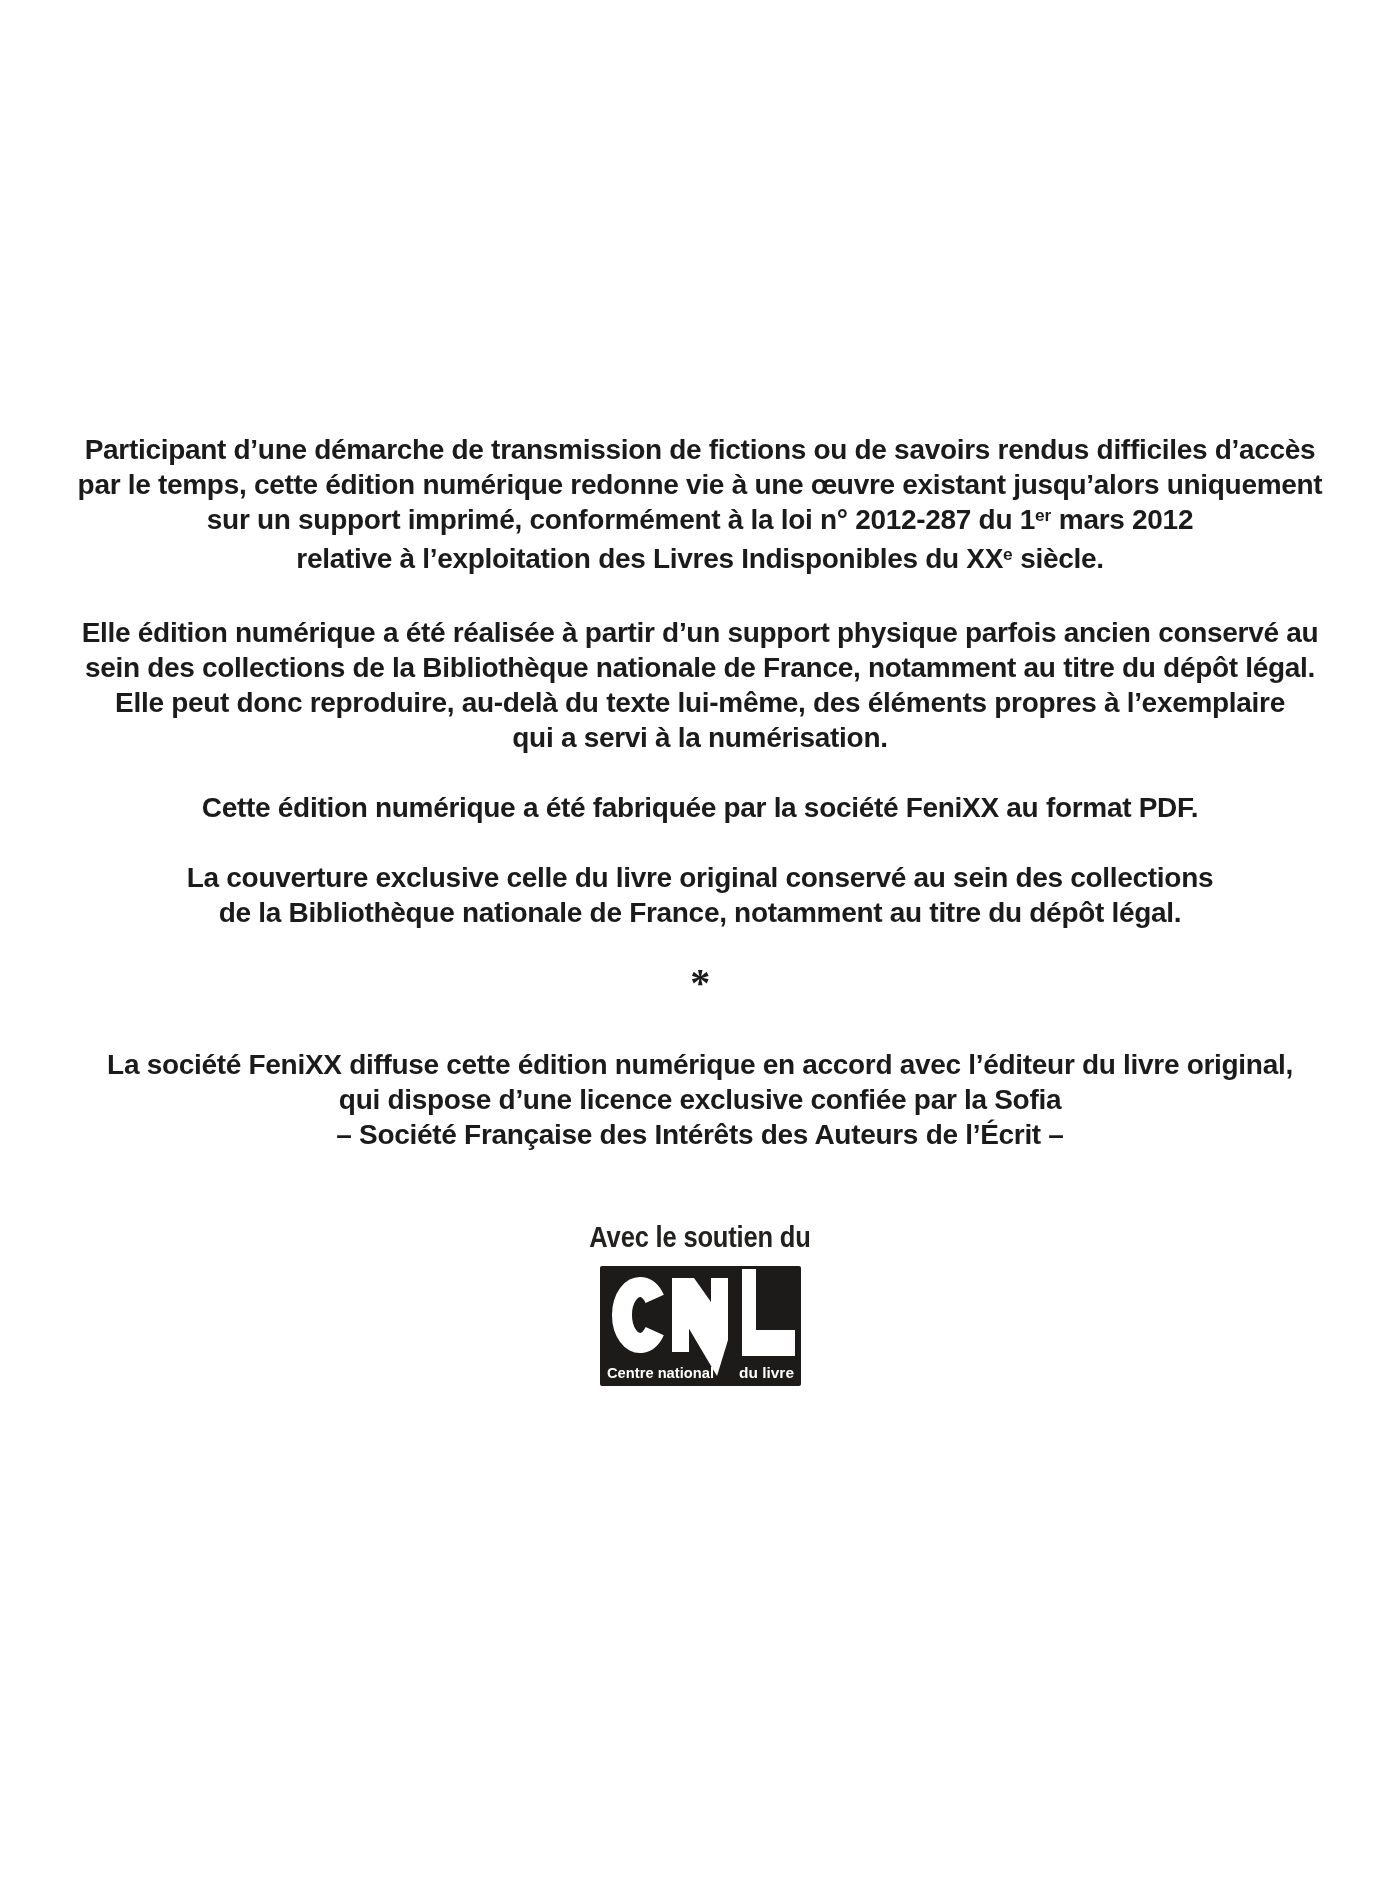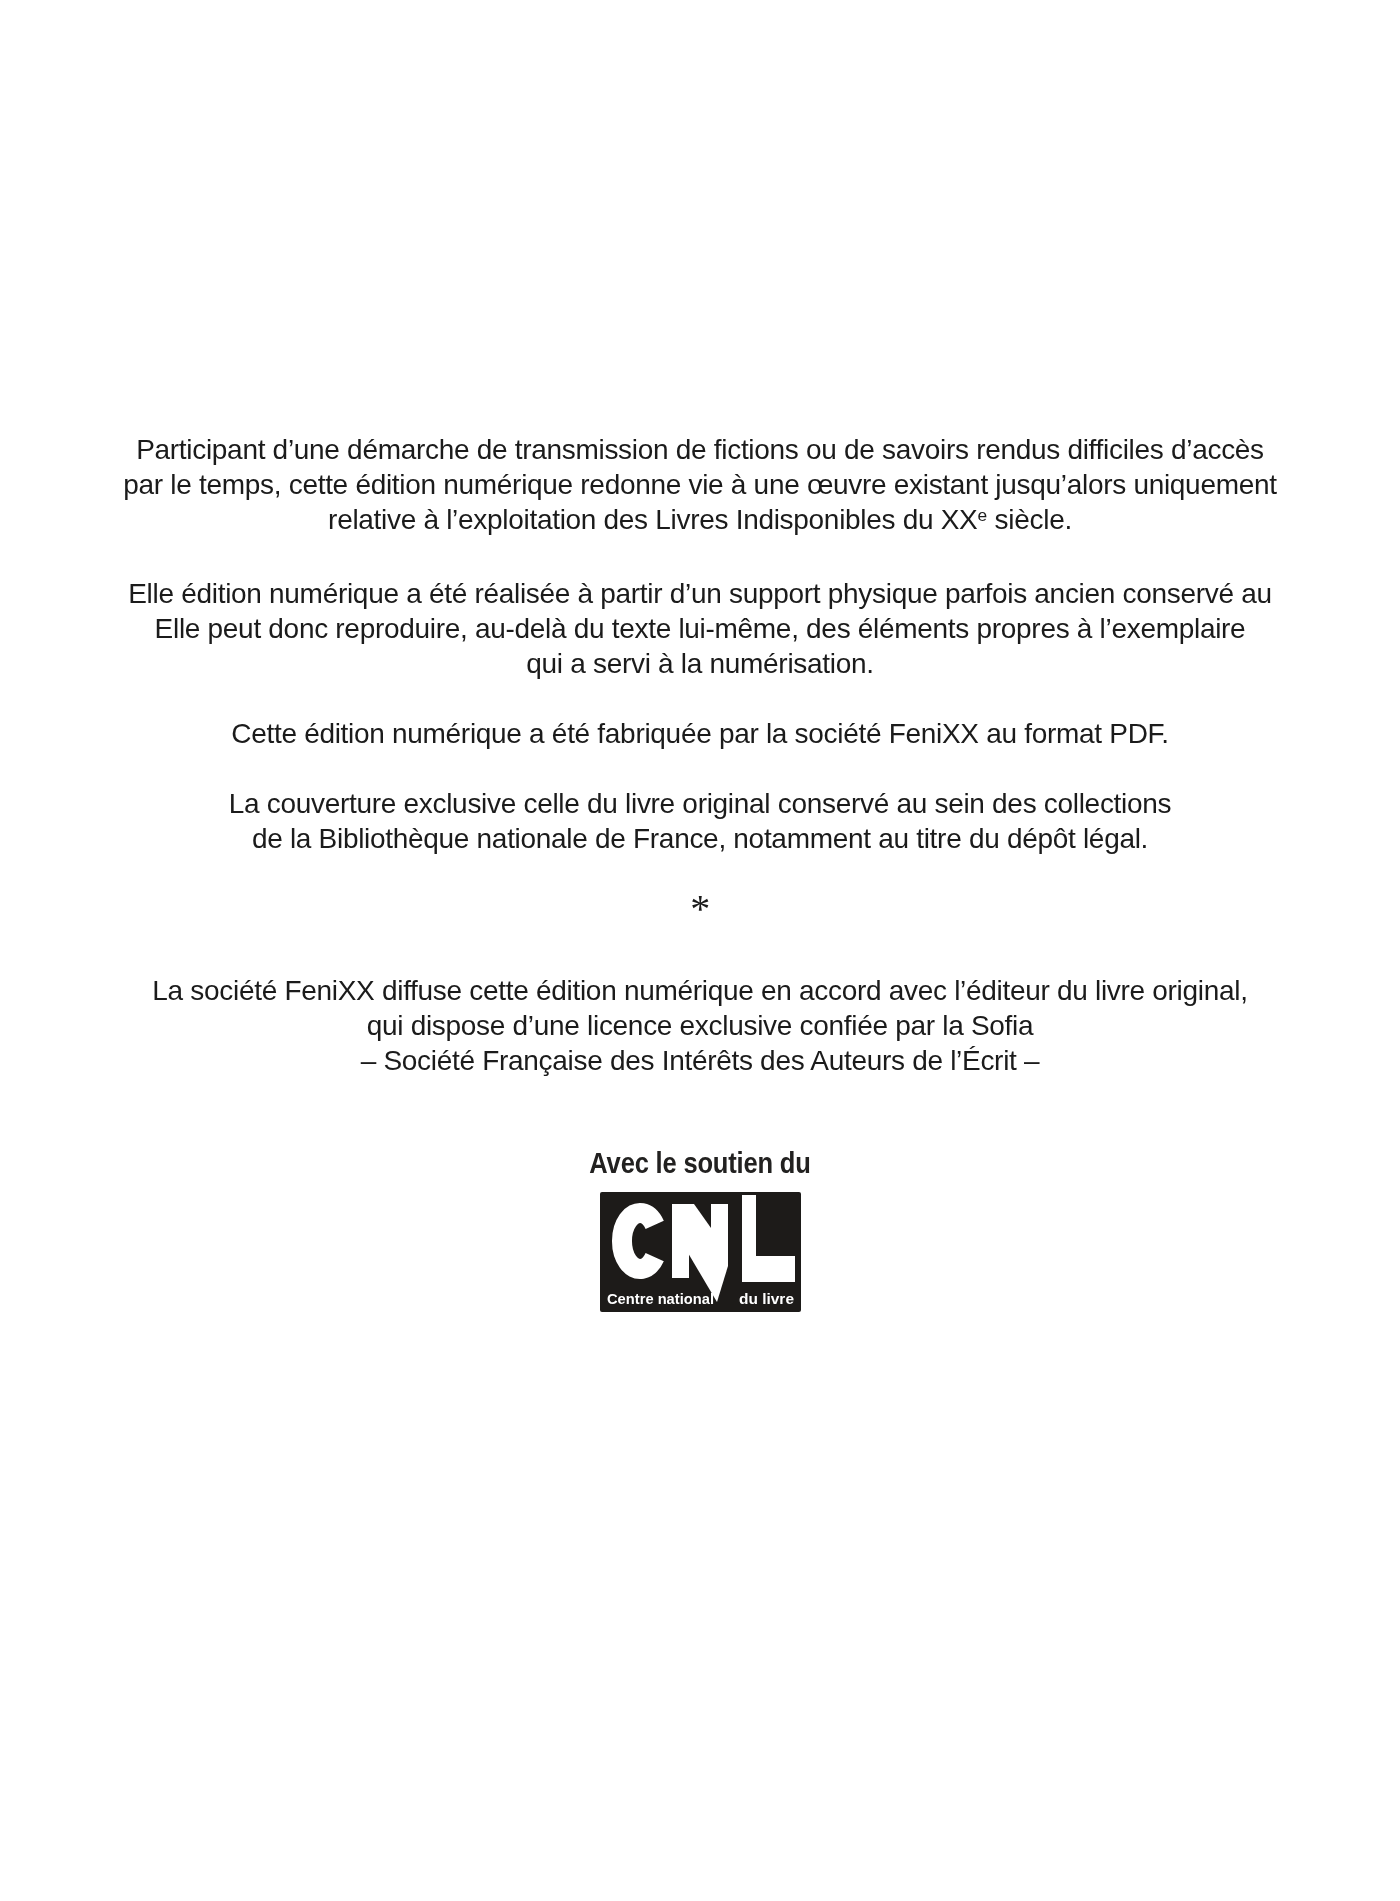--- a/index.html
+++ b/index.html
@@ -31,20 +31,21 @@
     margin: 0 0 35px 0;
   }
   .para.asterisk {
     margin-bottom: 47px;
     font-family: "Liberation Serif", serif;
     font-size: 40px;
     line-height: 35px;
   }
   .line {
     white-space: nowrap;
+    font-weight: bold;
   }
   .sup {
     font-size: 62%;
     position: relative;
     top: -0.45em;
     letter-spacing: 0;
   }
   .support-caption {
     margin-top: 70px;
     font-size: 29px;
@@ -68,24 +69,26 @@
 </head>
 <body>
 
 <div class="page">
 
   <div class="text-block">
     <div>
         <div class="para">
           <div class="line">Participant d’une démarche de transmission de fictions ou de savoirs rendus difficiles d’accès</div>
           <div class="line">par le temps, cette édition numérique redonne vie à une œuvre existant jusqu’alors uniquement</div>
+          <div class="line">sur un support imprimé, conformément à la loi n° 2012-287 du 1<span class="sup">er</span> mars 2012</div>
           <div class="line">relative à l’exploitation des Livres Indisponibles du XX<span class="sup">e</span> siècle.</div>
         </div>
         <div class="para">
           <div class="line">Elle édition numérique a été réalisée à partir d’un support physique parfois ancien conservé au</div>
+          <div class="line">sein des collections de la Bibliothèque nationale de France, notamment au titre du dépôt légal.</div>
           <div class="line">Elle peut donc reproduire, au-delà du texte lui-même, des éléments propres à l’exemplaire</div>
           <div class="line">qui a servi à la numérisation.</div>
         </div>
         <div class="para">
           <div class="line">Cette édition numérique a été fabriquée par la société FeniXX au format PDF.</div>
         </div>
         <div class="para">
           <div class="line">La couverture exclusive celle du livre original conservé au sein des collections</div>
           <div class="line">de la Bibliothèque nationale de France, notamment au titre du dépôt légal.</div>
         </div>

